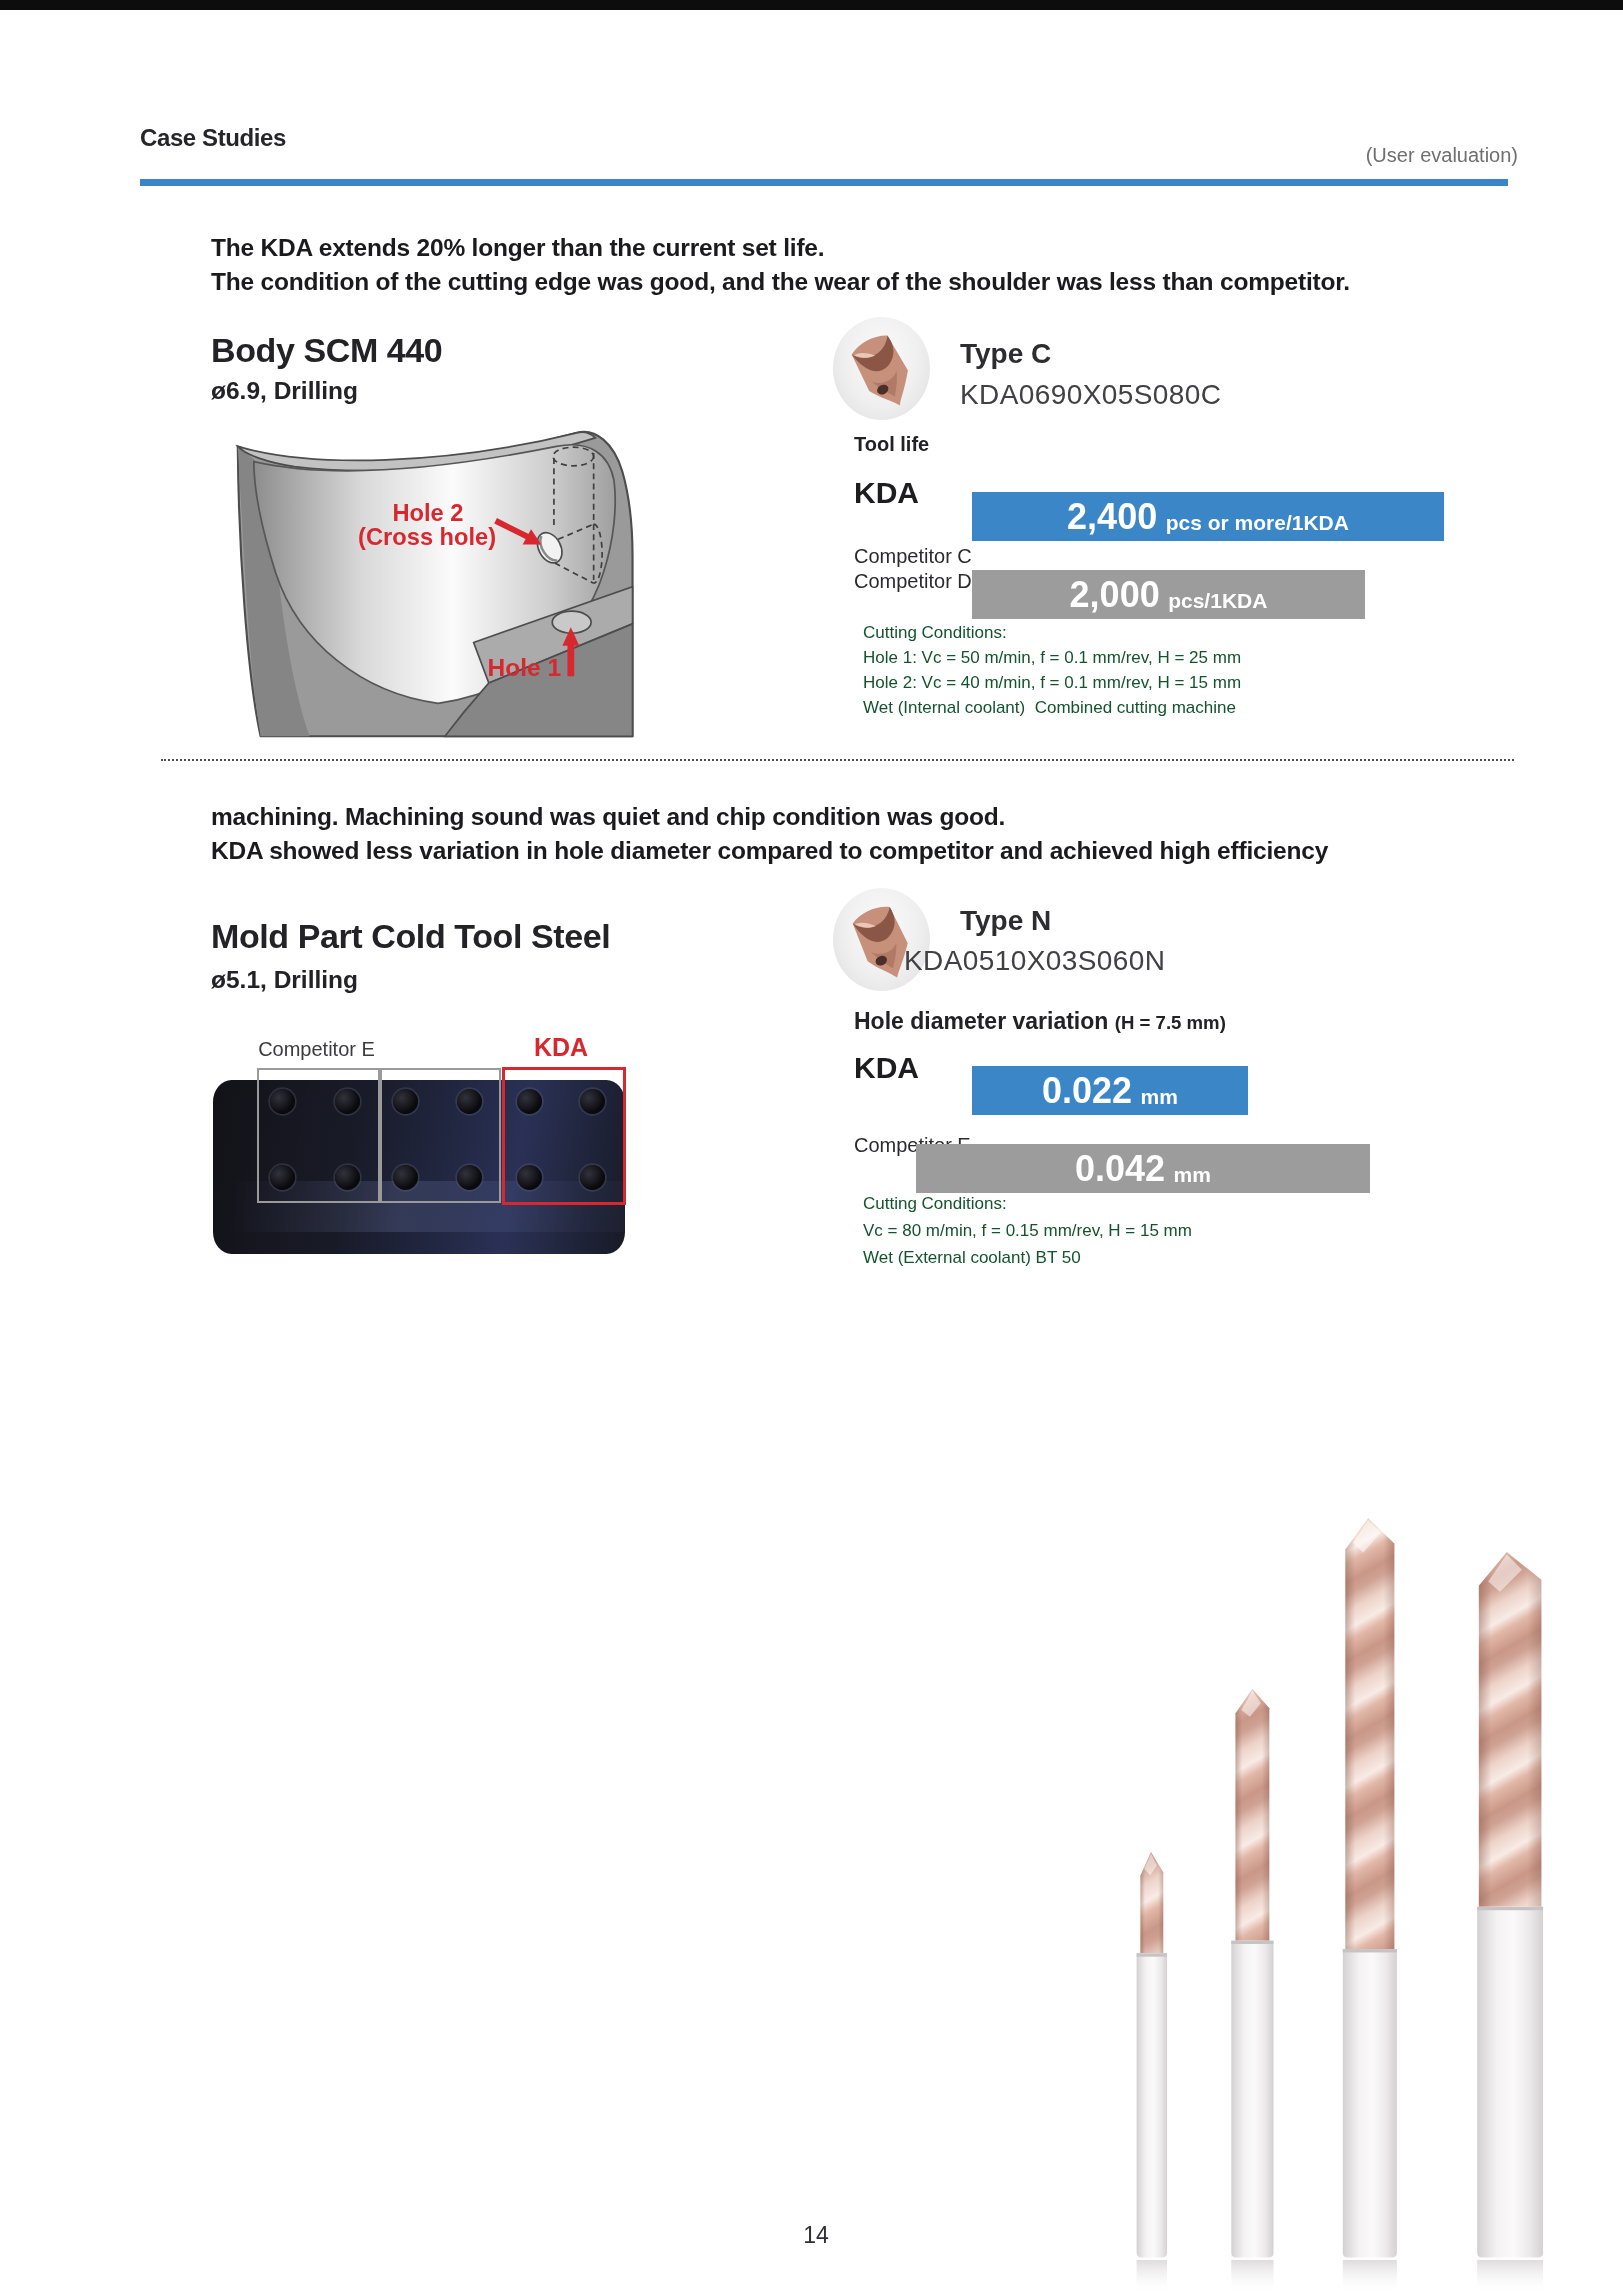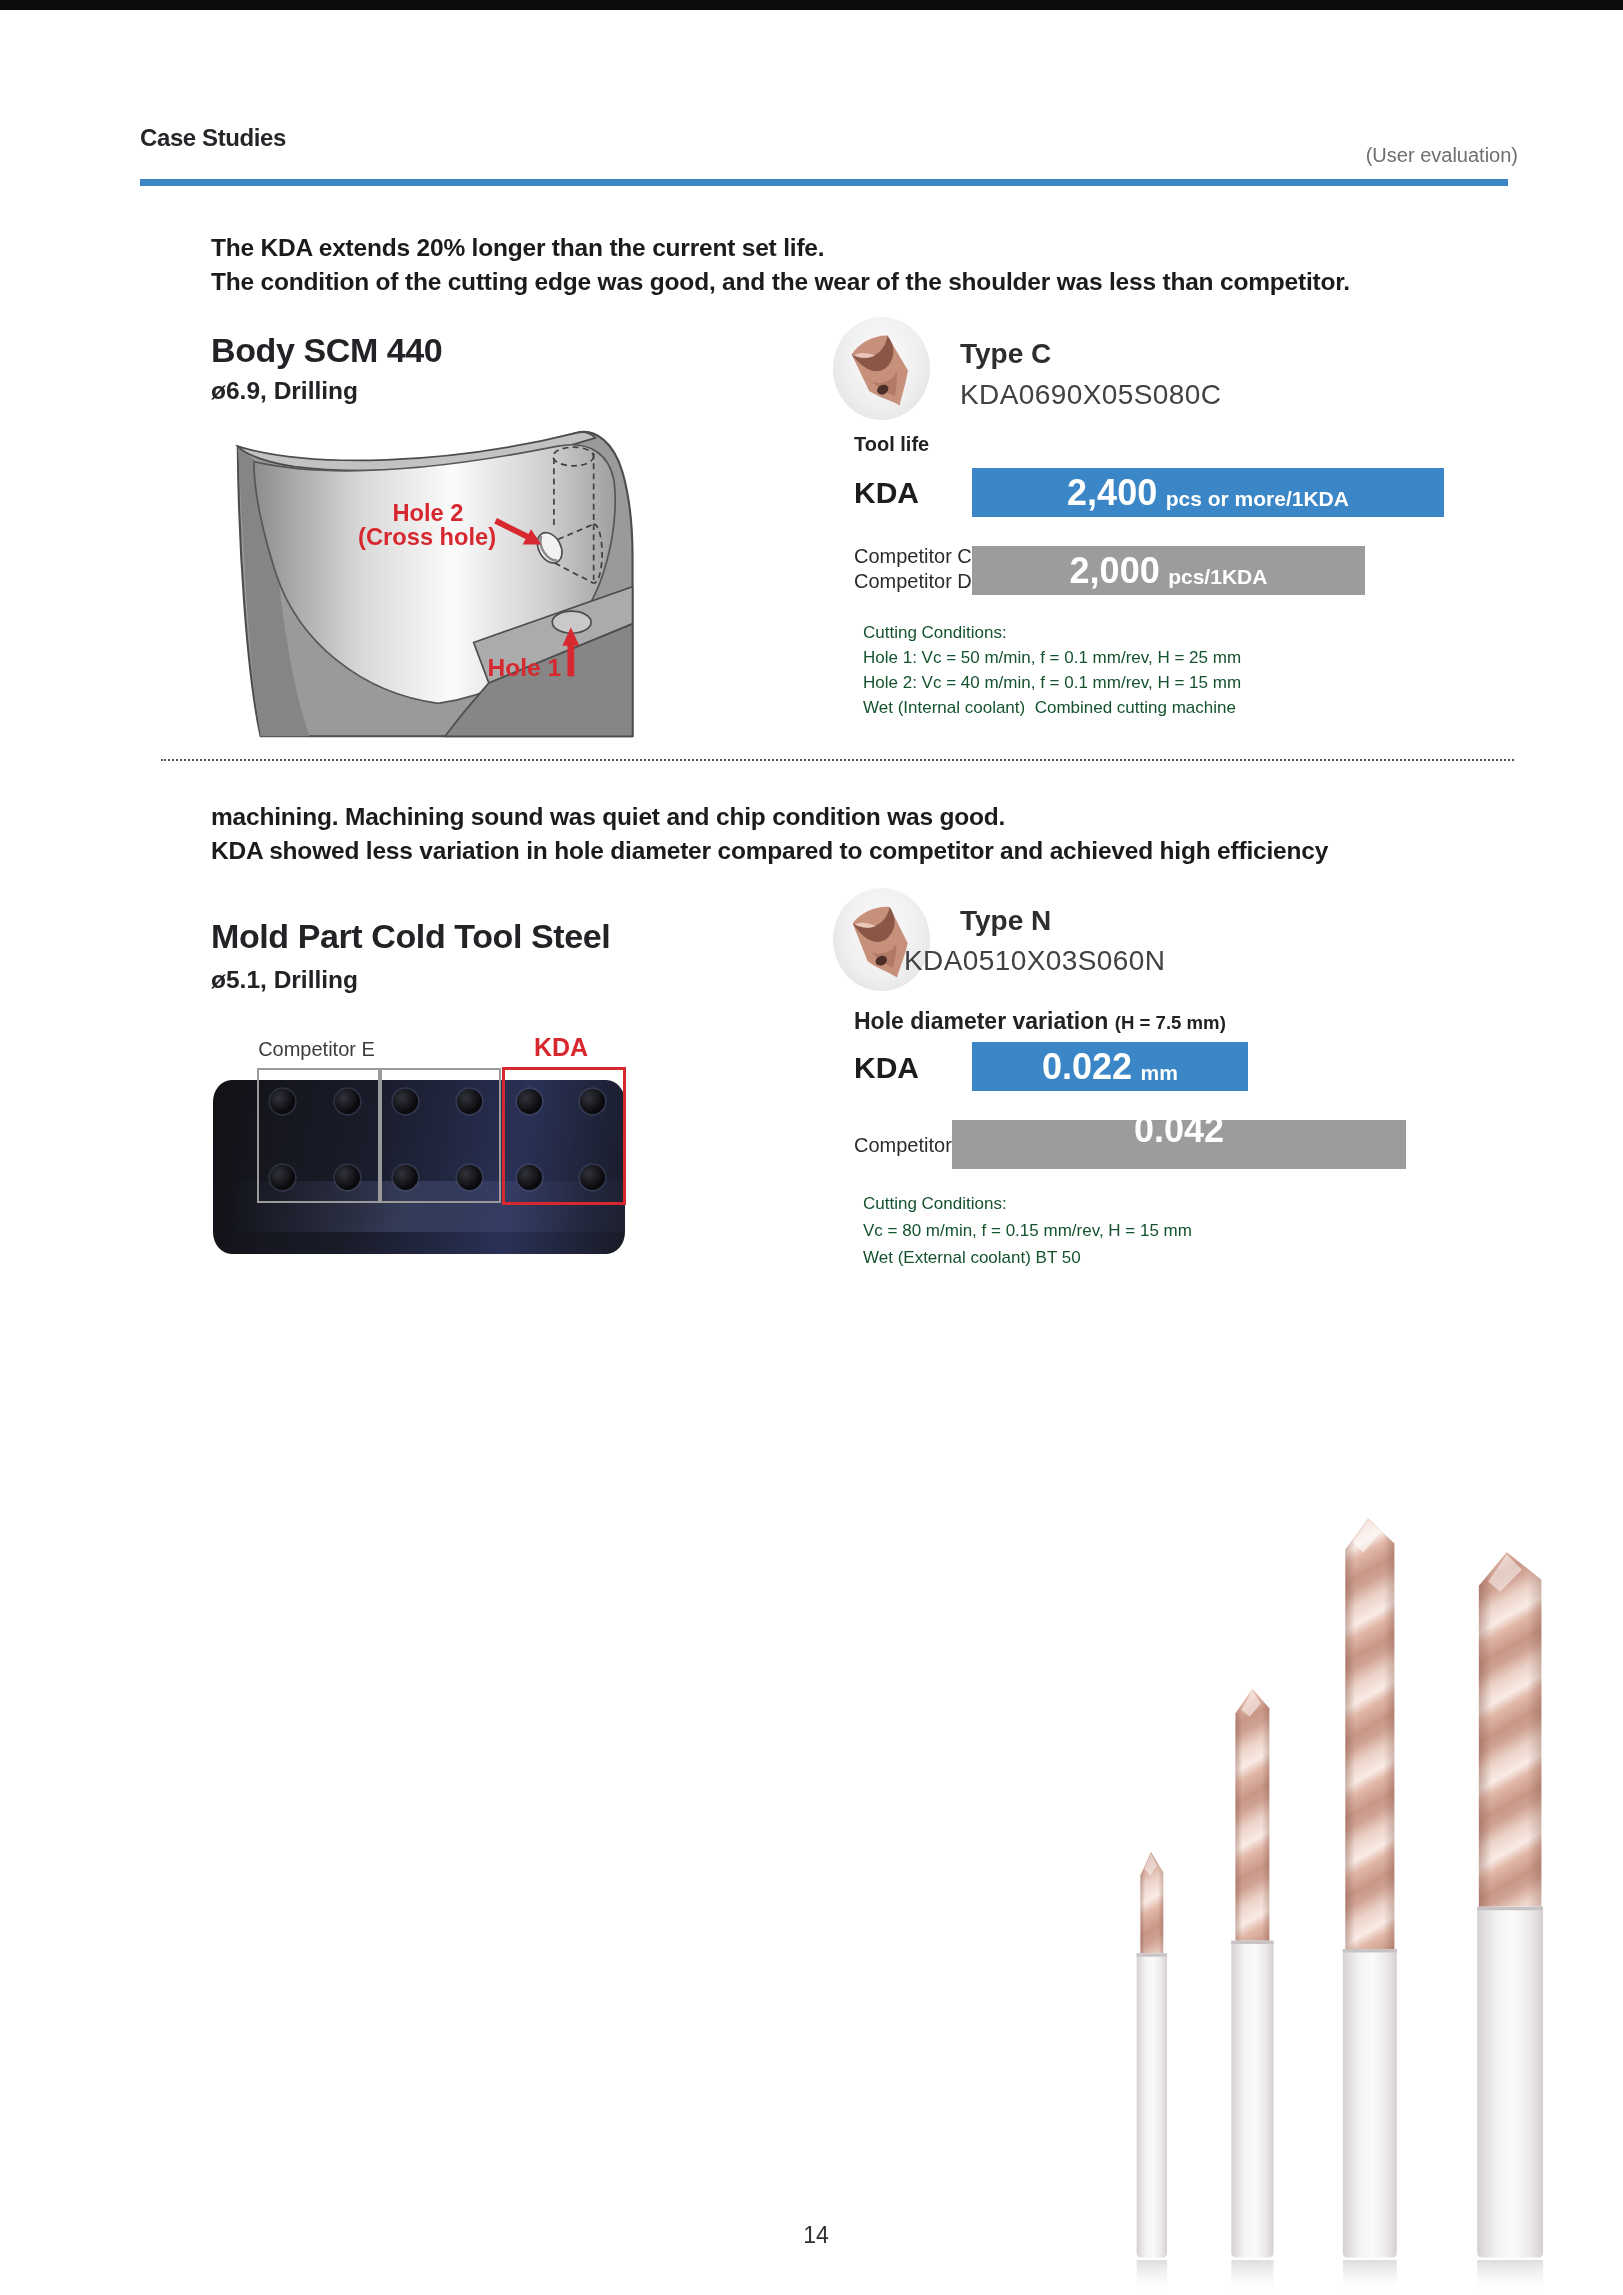--- a/index.html
+++ b/index.html
@@ -18,21 +18,21 @@
   
   .pcircle{width:97px;height:103px;border-radius:50%;background:radial-gradient(ellipse at 50% 38%,#fbfbfb 0%,#efefef 55%,#dcdcdc 100%);overflow:hidden;}
   .ptype{font-size:28px;font-weight:bold;color:#2d2d30;}
   .pcode{font-size:28px;color:#414144;letter-spacing:0.4px;}
   
   .chart-title{font-size:20px;font-weight:bold;color:#222225;}
   .chart-title2{font-size:23px;font-weight:bold;color:#222225;}
   .chart-title2 .sub{font-size:18.6px;}
   .row-label{font-size:30px;font-weight:bold;color:#1d1d1f;}
   .row-label-sm{font-size:20px;color:#2b2b2e;line-height:24.5px;}
-  .bar{height:49px;display:flex;align-items:center;justify-content:center;gap:8.5px;color:#ffffff;}
+  .bar{height:49px;display:flex;align-items:center;justify-content:center;gap:8.5px;color:#ffffff;margin-top:24px;}
   .bar-num{font-size:36px;font-weight:bold;line-height:1;}
   .bar-unit{font-size:21px;font-weight:bold;line-height:1;position:relative;top:6px;}
   .conds{font-size:17px;color:#14532d;line-height:25px;margin-left:9px;}
   .conds div{white-space:pre;}
   
   .dotted{left:161px;top:759px;width:1353px;height:0;border-top:2.5px dotted #4f4f4f;}
   
   .block-photo{left:213px;top:1080px;width:412px;height:174px;border-radius:18.6px/22px;overflow:hidden;
     background:linear-gradient(100deg,#121217 0%,#191b28 35%,#242a48 62%,#2a3156 72%,#181a26 100%);}
   .block-photo .sheen{position:absolute;left:0;top:101px;width:412px;height:51px;
@@ -202,21 +202,21 @@
   <span class="sub">(H = 7.5 mm)</span>
 </div>
 
 <div class="abs row-label" style="left:854px;top:1051px;">KDA</div>
 <div class="abs bar" style="left:972px;top:1042px;width:276px;background:#3a86c6;">
   <span class="bar-num">0.022</span>
     <span class="bar-unit">mm</span>
 </div>
 
 <div class="abs row-label-sm" style="left:854px;top:1133px;">Competitor E</div>
-<div class="abs bar" style="left:952px;top:1120px;width:454px;background:#9c9c9c;flex-direction:column;">
+<div class="abs bar" style="left:916px;top:1120px;width:454px;background:#9c9c9c;">
   <span class="bar-num">0.042</span>
     <span class="bar-unit">mm</span>
 </div>
 
 <div class="abs conds" style="left:854px;top:1190px;line-height:27px;">
   <div>Cutting Conditions:</div>
   <div>Vc = 80 m/min, f = 0.15 mm/rev, H = 15 mm</div>
   <div>Wet (External coolant) BT 50</div>
 </div>
 

